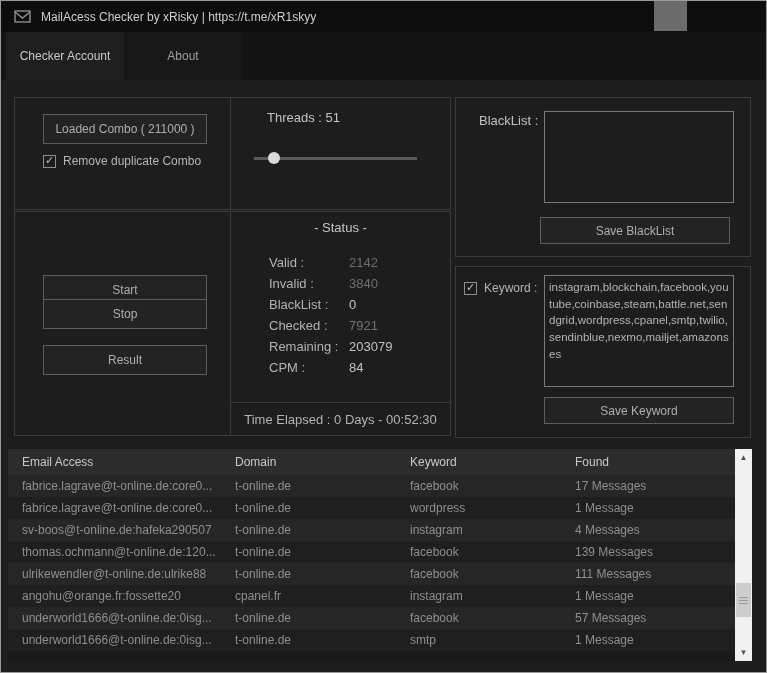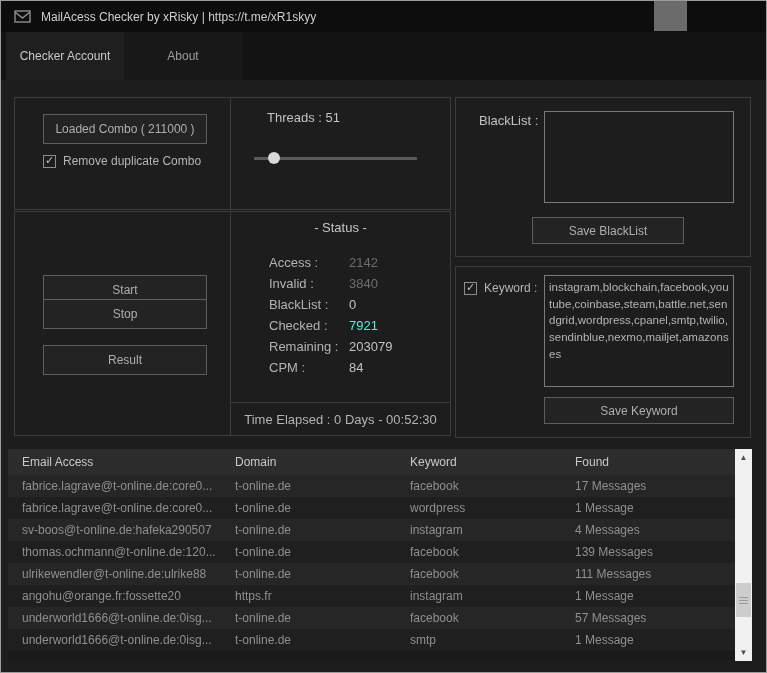--- a/index.html
+++ b/index.html
@@ -51,21 +51,21 @@
   .status-rows { position:absolute; left:38px; top:40px; right:10px; }
   .status-row { display:flex; height:21px; align-items:center; }
   .s-label { width:80px; color:#b3b3b3; font-size:13px; }
   .s-value { font-size:13px; }
   .status-sep { position:absolute; left:0; right:0; bottom:32px; border-top:1px solid #3c3c3c; }
   .time-elapsed { position:absolute; left:0; right:0; bottom:8px; text-align:center; color:#b3b3b3; font-size:13px; }
 
   .bl-label { position:absolute; left:23px; top:15px; color:#c3c3c3; font-size:13px; }
   .ta { position:absolute; background:#1d1d1d; border:1px solid #7a7a7a; color:#b4b4b4; font-size:11.5px; font-family:"Liberation Sans",sans-serif; resize:none; outline:none; padding:3px 4px; line-height:1.45; word-break:break-all; }
   .bl-text { left:88px; top:13px; width:190px; height:92px; }
-  .save-bl-btn { left:76px; top:119px; width:152px; height:27px; }
+  .save-bl-btn { left:84px; top:119px; width:190px; height:27px; }
 
   .kw-cbrow { left:8px; top:14px; }
   .kw-text { left:88px; top:8px; width:190px; height:112px; }
   .save-kw-btn { left:88px; top:130px; width:190px; height:27px; }
 
   
   .table { position:absolute; left:7px; top:369px; width:744px; height:212px; background:#1a1a1a; }
   .thead { display:flex; height:26px; width:727px; background:#2c2c2c; color:#c9c9c9; font-size:12px; align-items:center; }
   .trows { width:727px; }
   .trow { display:flex; height:22px; align-items:center; font-size:12px; color:#8f8f8f; background:#262626; }
@@ -124,34 +124,34 @@
     <div class="gbox actions-box">
       <button class="btn start-btn">Start</button>
       <button class="btn stop-btn">Stop</button>
       <button class="btn result-btn">Result</button>
     </div>
 
     <div class="gbox status-box">
       <div class="status-title">- Status -</div>
       <div class="status-rows">
           <div class="status-row">
-            <span class="s-label">Access :</span>
+            <span class="s-label">Valid :</span>
             <span class="s-value" style="color: rgb(110, 110, 110);">2142</span>
           </div>
           <div class="status-row">
             <span class="s-label">Invalid :</span>
             <span class="s-value" style="color: rgb(110, 110, 110);">3840</span>
           </div>
           <div class="status-row">
             <span class="s-label">BlackList :</span>
             <span class="s-value" style="color: rgb(194, 194, 194);">0</span>
           </div>
           <div class="status-row">
             <span class="s-label">Checked :</span>
-            <span class="s-value" style="color: #5eead4;">7921</span>
+            <span class="s-value" style="color: #737373;">7921</span>
           </div>
           <div class="status-row">
             <span class="s-label">Remaining :</span>
             <span class="s-value" style="color: rgb(194, 194, 194);">203079</span>
           </div>
           <div class="status-row">
             <span class="s-label">CPM :</span>
             <span class="s-value" style="color: rgb(194, 194, 194);">84</span>
           </div>
         </div>
@@ -209,21 +209,21 @@
             <div class="cell c3">139 Messages</div>
           </div>
           <div class="trow">
             <div class="cell c0">ulrikewendler@t-online.de:ulrike88</div>
             <div class="cell c1">t-online.de</div>
             <div class="cell c2">facebook</div>
             <div class="cell c3">111 Messages</div>
           </div>
           <div class="trow">
             <div class="cell c0">angohu@orange.fr:fossette20</div>
-            <div class="cell c1">https.fr</div>
+            <div class="cell c1">cpanel.fr</div>
             <div class="cell c2">instagram</div>
             <div class="cell c3">1 Message</div>
           </div>
           <div class="trow">
             <div class="cell c0">underworld1666@t-online.de:0isg...</div>
             <div class="cell c1">t-online.de</div>
             <div class="cell c2">facebook</div>
             <div class="cell c3">57 Messages</div>
           </div>
           <div class="trow">

